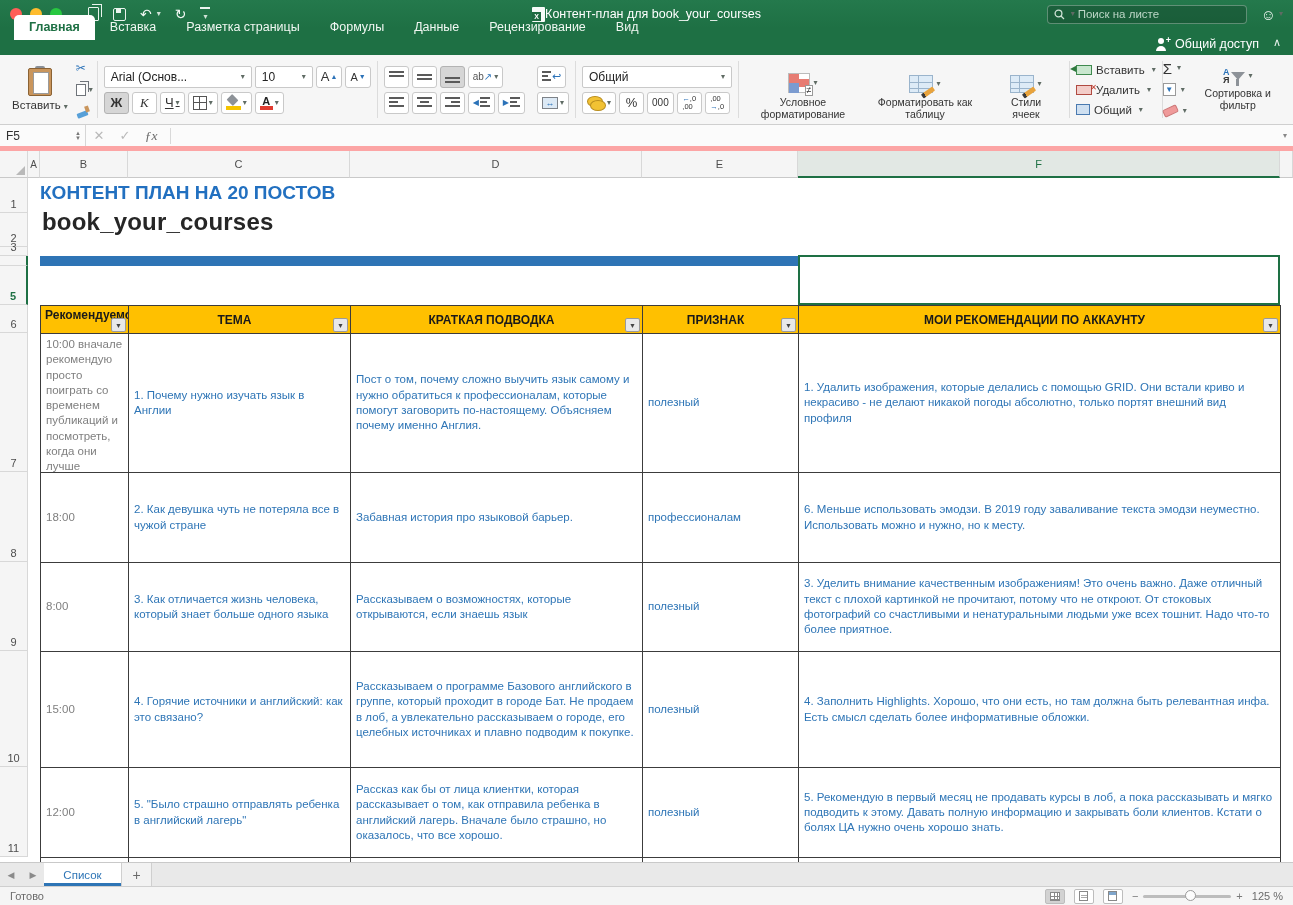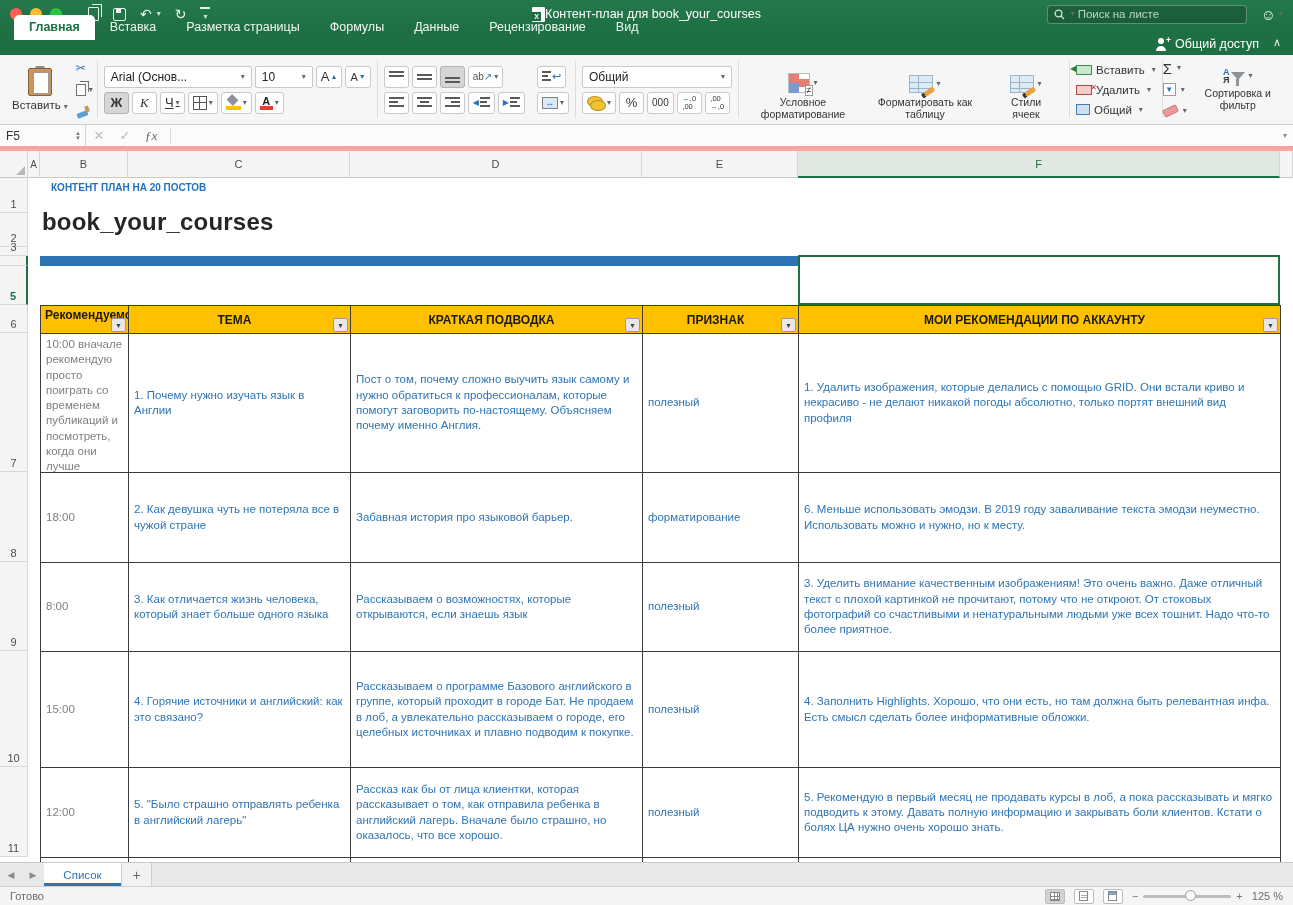--- a/index.html
+++ b/index.html
@@ -127,21 +127,21 @@
   .fbar .endcaret { margin-right:6px; font-size:8px; color:#888; }
 
   
   .sheet { position:relative; height:711px; background:#fff; overflow:hidden; flex:none; }
   .colhdr { position:absolute; top:0; height:27px; background:#f5f5f5; border-right:1px solid #d8d8d8; border-bottom:1px solid #c9c9c9; display:flex; align-items:center; justify-content:center; font-size:11px; color:#4d4d4d; overflow:hidden; }
   .colhdr.sel { background:#e2e8e4; color:#1e7044; border-bottom:2px solid #1e7044; }
   .corner { position:absolute; left:0; top:0; width:28px; height:27px; background:#f5f5f5; border-right:1px solid #d8d8d8; border-bottom:1px solid #c9c9c9; }
   .corner::after{content:""; position:absolute; right:2px; bottom:2px; border-left:9px solid transparent; border-bottom:9px solid #b9b9b9;}
   .rowhdr { position:absolute; left:0; width:28px; background:#f5f5f5; border-right:1px solid #d8d8d8; border-bottom:1px solid #d8d8d8; display:flex; align-items:flex-end; justify-content:center; font-size:11px; color:#4d4d4d; padding-bottom:2px; }
   .rowhdr.sel { color:#1e7044; font-weight:bold; border-right:2px solid #1e7044; }
-  .h1 { position:absolute; left:51px; top:31px; font-size:10px; font-weight:bold; color:#2270c0; }
+  .h1 { position:absolute; left:40px; top:31px; font-size:19px; font-weight:bold; color:#2270c0; }
   .h2 { position:absolute; left:42px; top:57px; font-size:24px; font-weight:bold; color:#262626; letter-spacing:.2px;text-align:center; }
   .bluebar { position:absolute; left:40px; top:105px; width:758px; height:10px; background:#2e74b5; }
   .f5sel { position:absolute; left:798px; top:104px; width:482px; height:50px; border:2px solid #1e7044; background:#fff; }
 
   
   .ptable { position:absolute; left:40px; top:154px; display:grid; grid-template-columns:88px 222px 292px 156px 482px; grid-template-rows:28px 139px 90px 89px 116px 90px 6px; border-left:1px solid #3c3c3c; border-top:1px solid #3c3c3c; }
   .ptable > div { border-right:1px solid #3c3c3c; border-bottom:1px solid #3c3c3c; overflow:hidden; }
   .th { background:#ffc000; font-weight:bold; font-size:12px; color:#1a1a1a; display:flex; align-items:center; justify-content:center; position:relative; padding:0 14px 0 4px; }
   .th.left { justify-content:flex-start; align-items:flex-start; padding:2px 4px; white-space:nowrap; }
   .fbtn2 { position:absolute; right:2px; bottom:1px; width:15px; height:14px; background:#e8e8e8; border:1px solid #9a9a9a; border-radius:2px; display:flex; align-items:center; justify-content:center; font-size:7px; color:#444; }
@@ -578,21 +578,21 @@
 
       <div class="td time top">10:00 вначале рекомендую просто поиграть со временем публикаций и посмотреть, когда они лучше</div>
       <div class="td">1. Почему нужно изучать язык в Англии</div>
       <div class="td">Пост о том, почему сложно выучить язык самому и нужно обратиться к профессионалам, которые помогут заговорить по-настоящему. Объясняем почему именно Англия.</div>
       <div class="td">полезный</div>
       <div class="td">1. Удалить изображения, которые делались с помощью GRID. Они встали криво и некрасиво - не делают никакой погоды абсолютно, только портят внешний вид профиля</div>
 
       <div class="td time">18:00</div>
       <div class="td">2. Как девушка чуть не потеряла все в чужой стране</div>
       <div class="td">Забавная история про языковой барьер.</div>
-      <div class="td">форматирование</div>
+      <div class="td">профессионалам</div>
       <div class="td">6. Меньше использовать эмодзи. В 2019 году заваливание текста эмодзи неуместно. Использовать можно и нужно, но к месту.</div>
 
       <div class="td time">8:00</div>
       <div class="td">3. Как отличается жизнь человека, который знает больше одного языка</div>
       <div class="td">Рассказываем о возможностях, которые открываются, если знаешь язык</div>
       <div class="td">полезный</div>
       <div class="td">3. Уделить внимание качественным изображениям! Это очень важно. Даже отличный текст с плохой картинкой не прочитают, потому что не откроют. От стоковых фотографий со счастливыми и ненатуральными людьми уже всех тошнит. Надо что-то более приятное.</div>
 
       <div class="td time">15:00</div>
       <div class="td">4. Горячие источники и английский: как это связано?</div>

